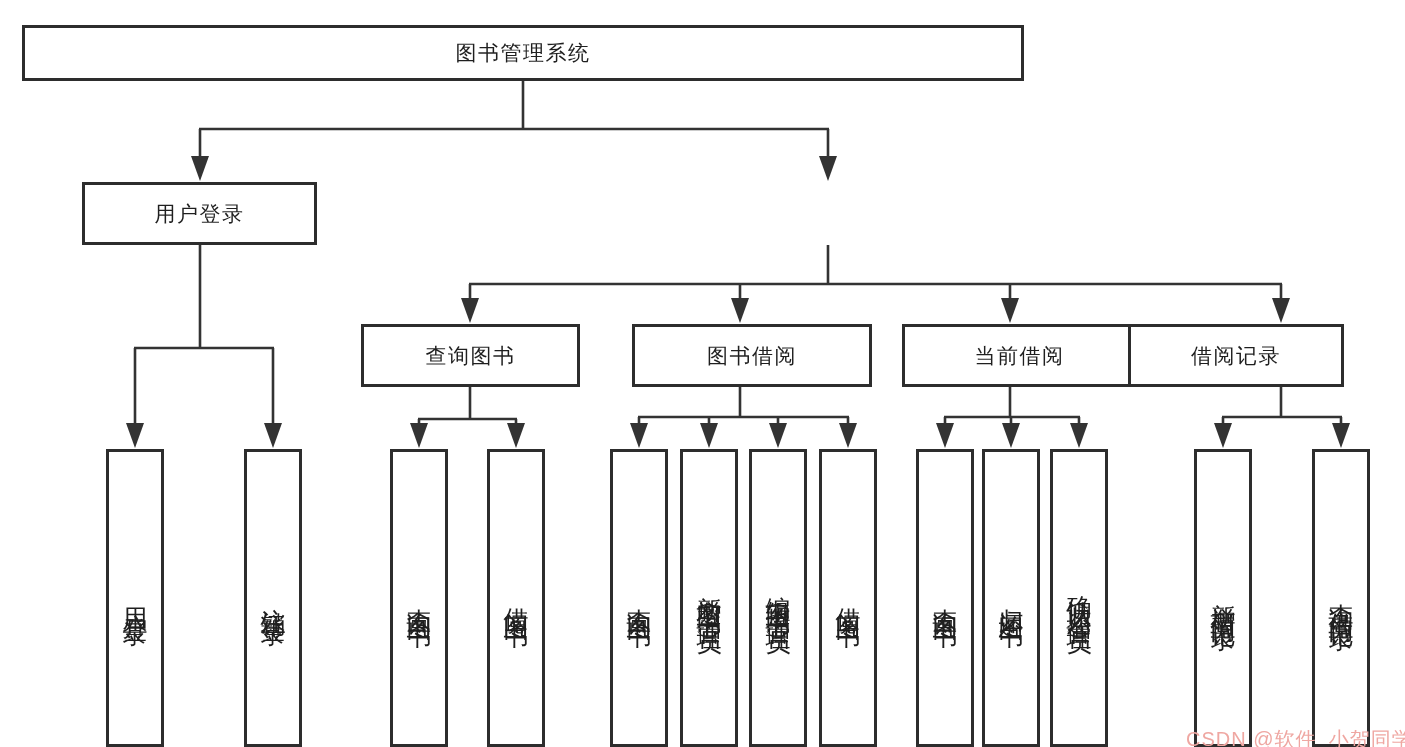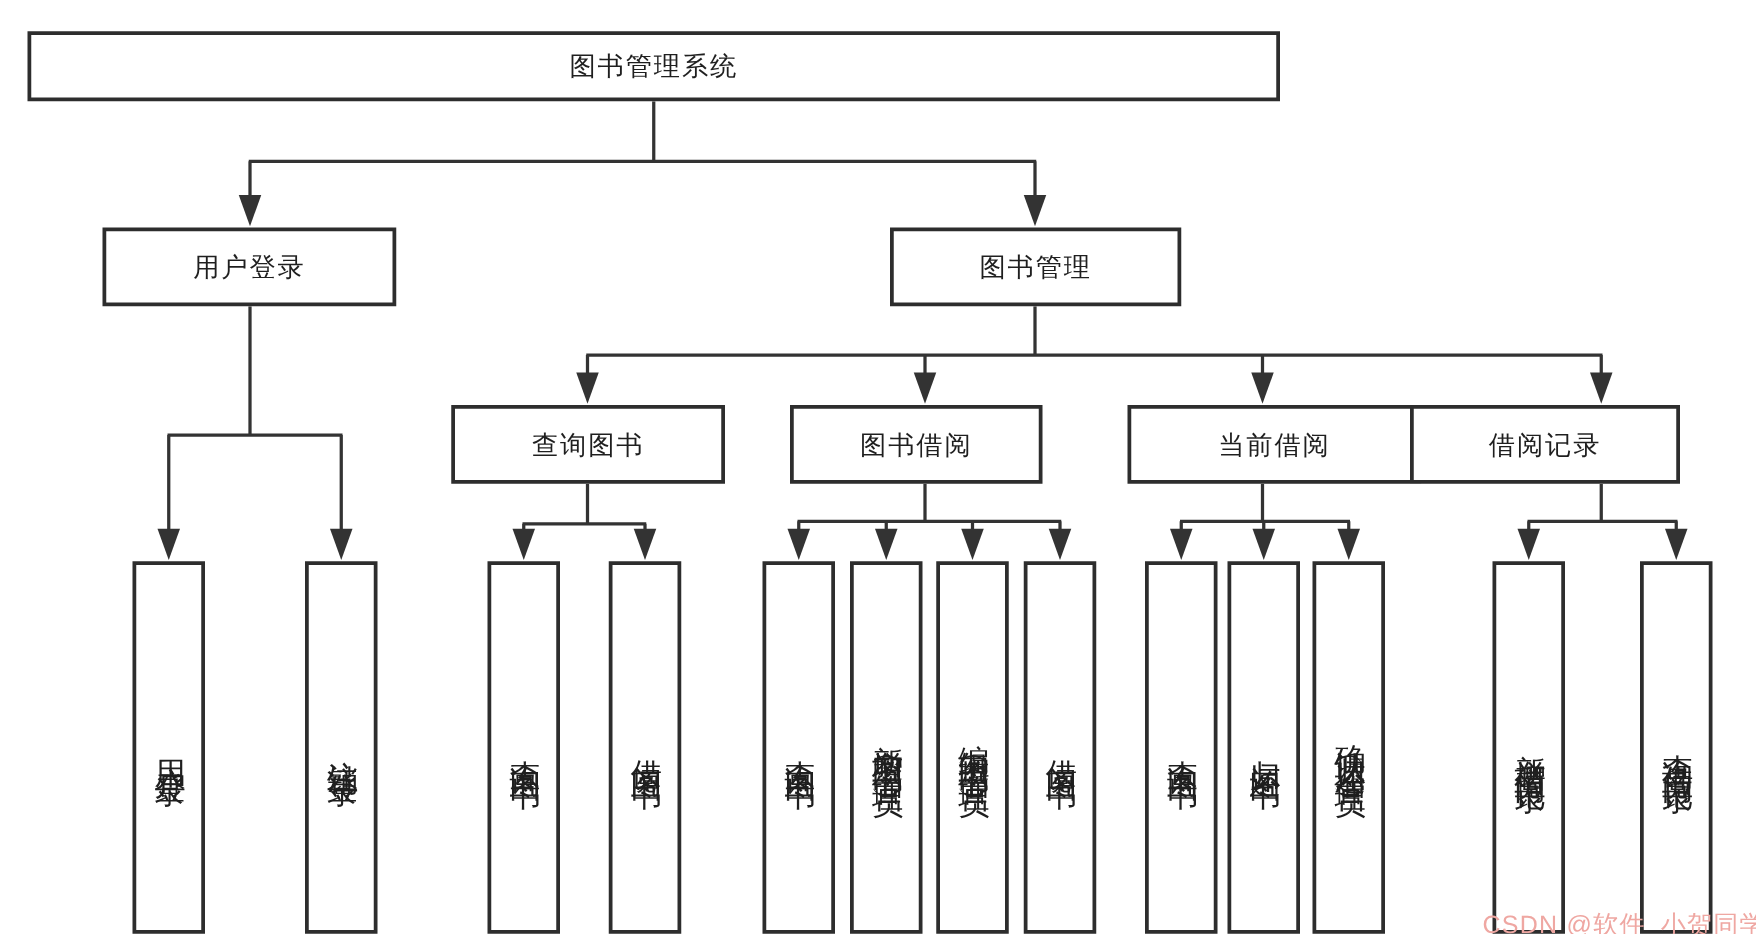--- a/index.html
+++ b/index.html
@@ -83,28 +83,25 @@
     </g>
   </svg>
 
   <div class="node hnode" style="left:22px;top:13px;width:1002px;height:56px">
     <span>图书管理系统</span>
   </div>
 
   <div class="node hnode" style="left:82px;top:170px;width:235px;height:63px">
     <span>用户登录</span>
   </div>
-  <div class="node hnode" style="left:712px;top:170px;width:233px;height:63px">
-    <span>图书管理</span>
-  </div>
 
   <div class="node hnode" style="left:361px;top:312px;width:219px;height:63px">
     <span>查询图书</span>
   </div>
-  <div class="node hnode" style="left:632px;top:312px;width:202px;height:63px">
+  <div class="node hnode" style="left:632px;top:312px;width:240px;height:63px">
     <span>图书借阅</span>
   </div>
   <div class="node hnode" style="left:902px;top:312px;width:235px;height:63px">
     <span>当前借阅</span>
   </div>
   <div class="node hnode" style="left:1128px;top:312px;width:216px;height:63px">
     <span>借阅记录</span>
   </div>
 
   <div class="node vnode" style="left:106px;top:437px;width:58px;height:298px">

